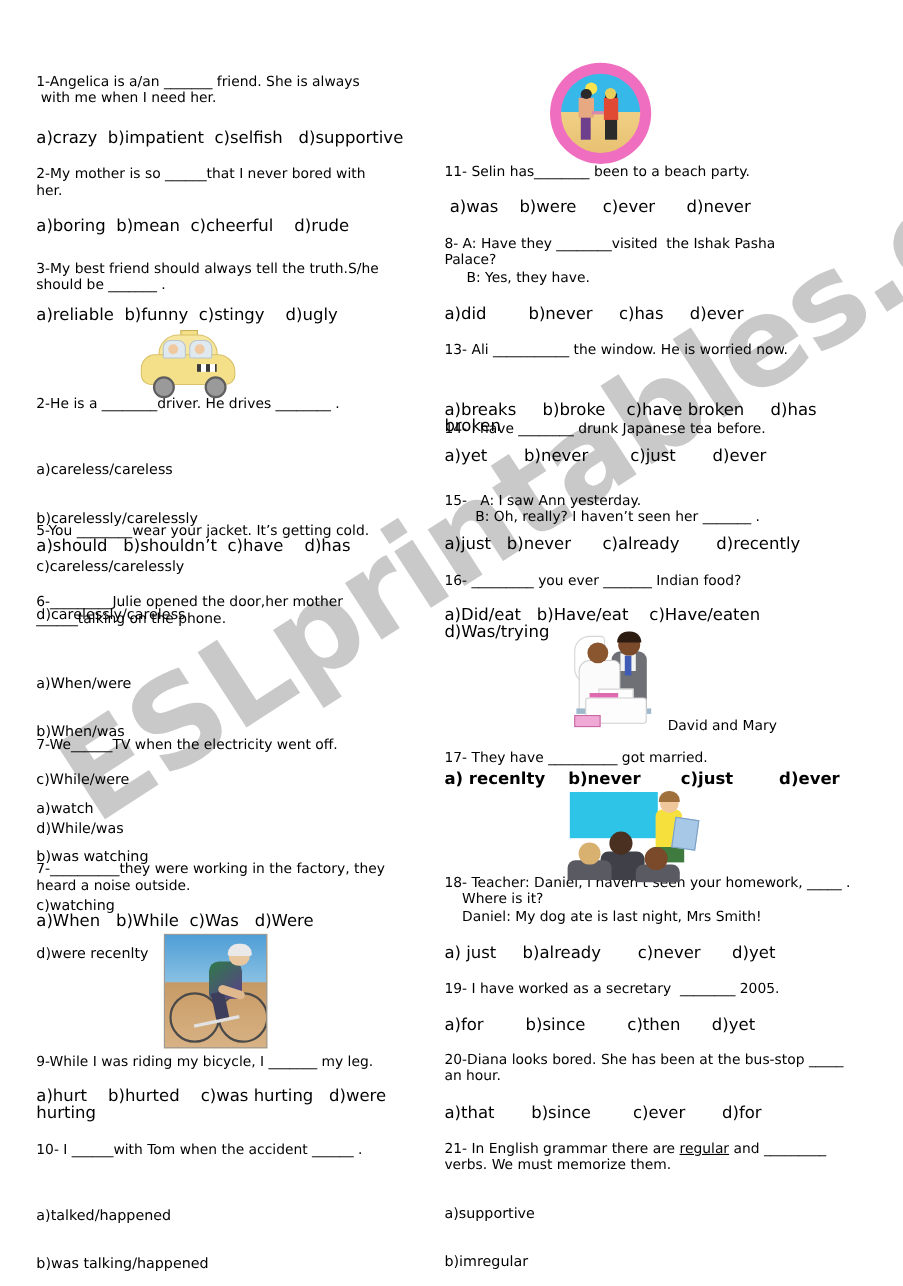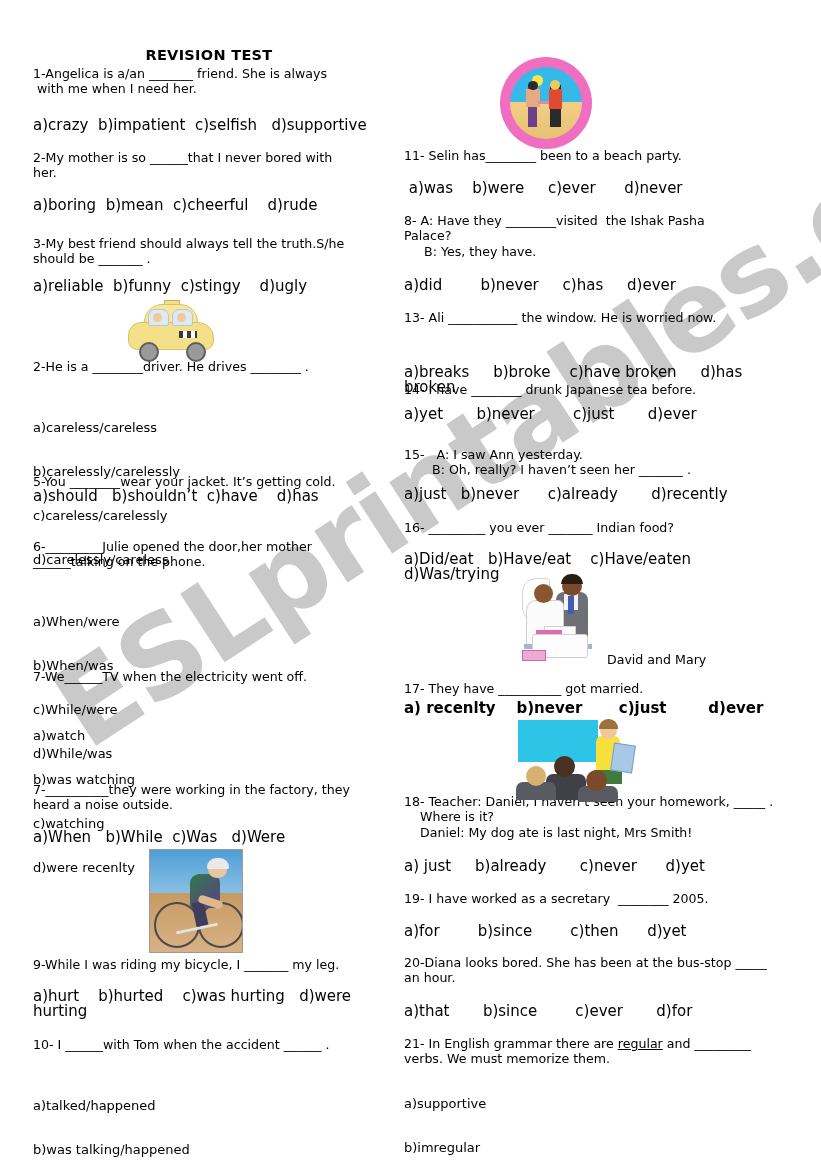--- a/index.html
+++ b/index.html
@@ -314,21 +314,20 @@
   #pic-class .s2b { left: 32px; top: 56px; width: 40px; height: 26px; background: #3f4048; }
   #pic-class .s3b { left: 64px; top: 68px; width: 40px; height: 16px; background: #5a5a62; }
 </style>
 </head>
 <body>
 
 <div id="page">
 
   <div id="watermark">ESLprintables.com</div>
 
-  <div id="title">REVISION TEST</div>
 
   <div id="col-left" class="column">
 
     <div class="q stem" style="top:66px;">1-Angelica is a/an _______ friend. She is always
  with me when I need her.</div>
     <div class="q opts" style="top:118px;">a)crazy  b)impatient  c)selfish   d)supportive</div>
 
     <div class="q stem" style="top:150px;">2-My mother is so ______that I never bored with
 her.</div>
     <div class="q opts" style="top:198px;">a)boring  b)mean  c)cheerful    d)rude</div>

